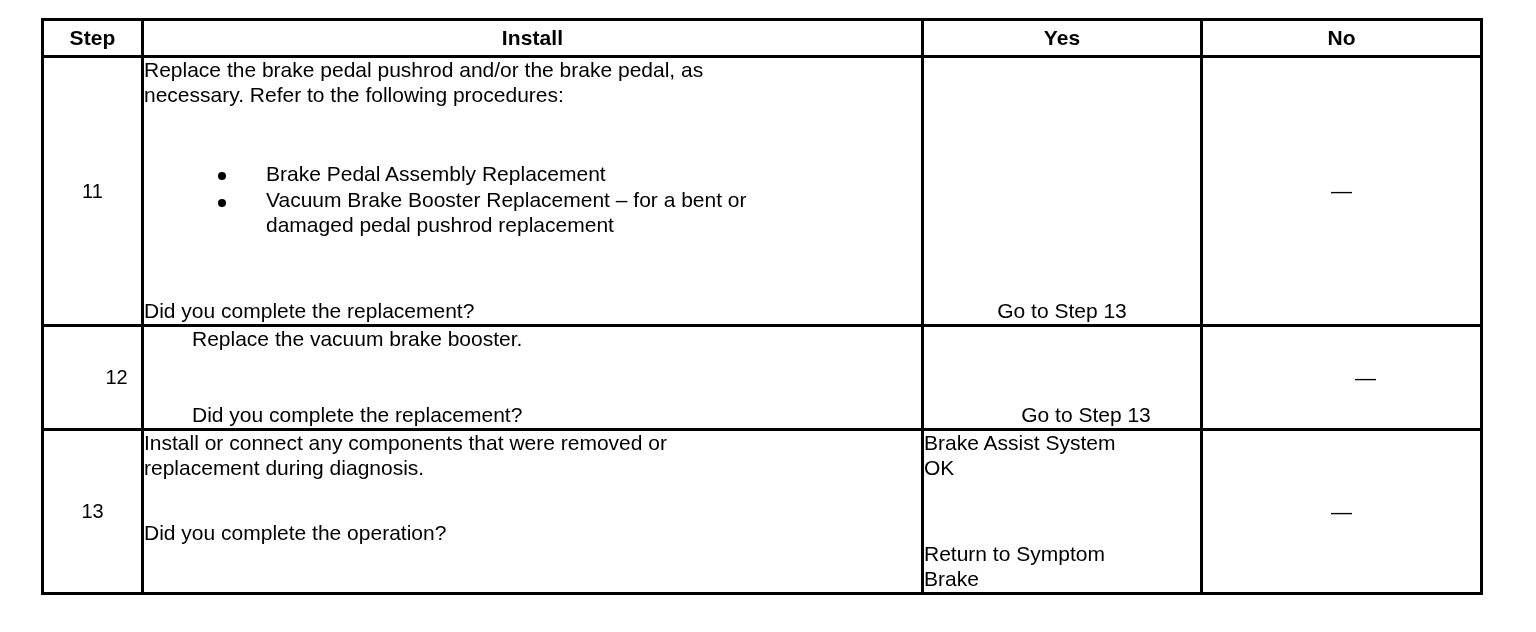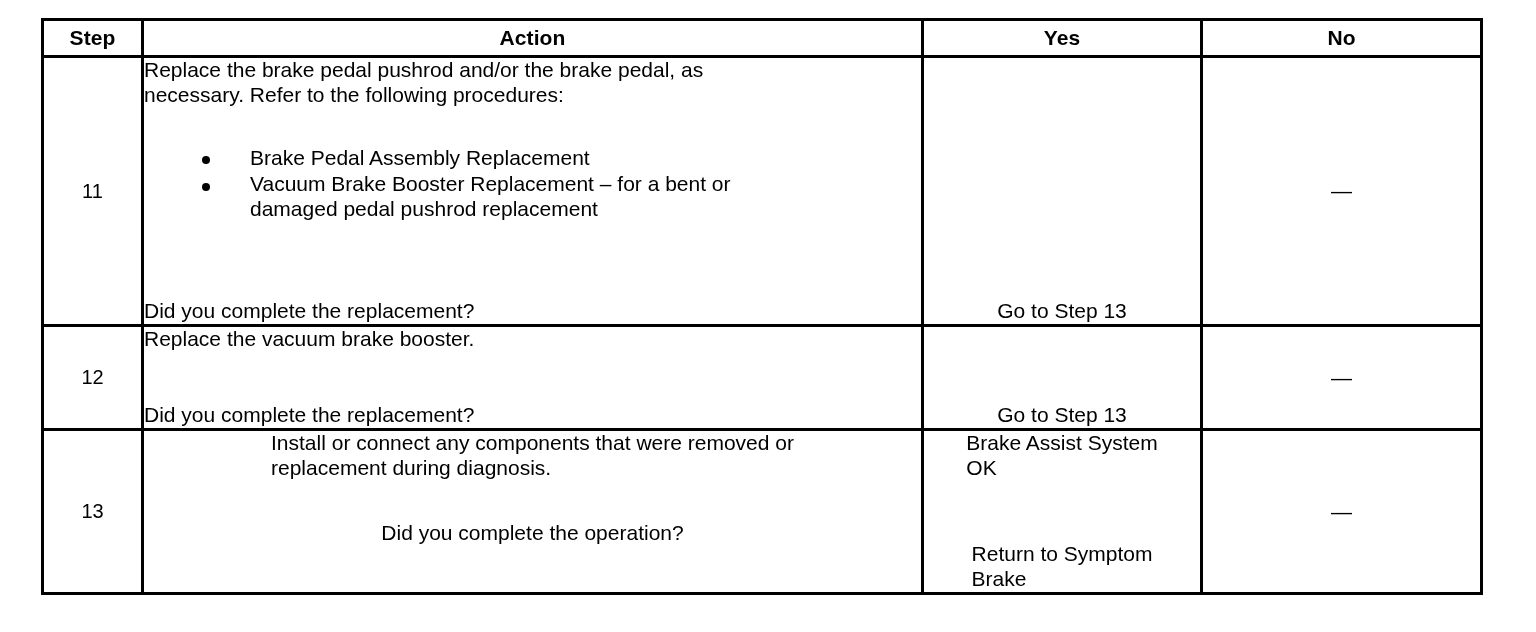--- a/index.html
+++ b/index.html
@@ -78,21 +78,21 @@
     height: 100%;
     box-sizing: border-box;
   }
   .action-lead {
     margin: 0;
   }
   .action-lead .ln { display: block; white-space: nowrap; }
 
   .bullet-list {
     list-style: none;
-    margin: 0;
+    margin: 16px;
     padding: 0;
   }
   .bullet-list li {
     position: relative;
     padding-left: 106px;
     margin: 0 0 2px 0;
   }
   .bullet-list li .bullet-dot {
     position: absolute;
     left: 58px;
@@ -133,40 +133,40 @@
 
   
   .no-cell {
     text-align: center;
     vertical-align: middle;
     font-size: 21px;
   }
 
   
   .row-11 .rh { height: 266px; }
-  .row-12 .rh { height: 101px; }
-  .row-13 .rh { height: 161px; align-items: center; }
+  .row-12 .rh { height: 101px; padding-left: 48px; }
+  .row-13 .rh { height: 161px; }
 </style>
 </head>
 <body>
 
 <div class="page">
 
   <table class="diag-table">
     <colgroup>
       <col class="c-step">
         <col class="c-action">
         <col class="c-yes">
         <col class="c-no">
     </colgroup>
 
     <thead>
       <tr>
         <th class="hdr-cell">Step</th>
-        <th class="hdr-cell">Action</th>
+        <th class="hdr-cell">Install</th>
         <th class="hdr-cell">Yes</th>
         <th class="hdr-cell">No</th>
       </tr>
     </thead>
 
     <tbody>
 
       <tr class="row-11">
         <td class="step-cell">
           <div class="rh" style="display:flex;align-items:center;justify-content:center;border-radius:15px;">

